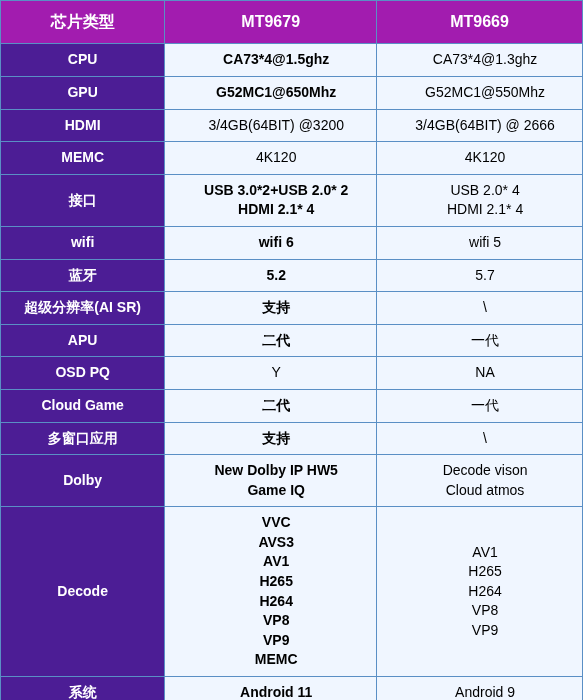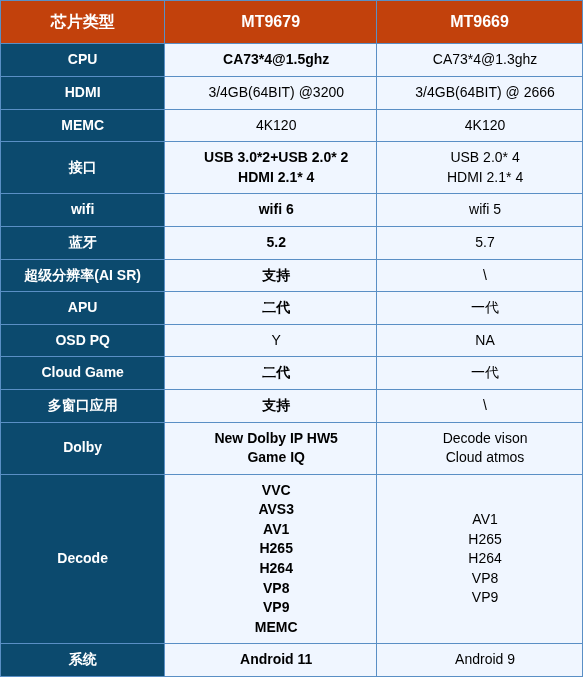--- a/index.html
+++ b/index.html
@@ -14,28 +14,28 @@
     }
     th, td {
       border: 1px solid #5a8fc5;
       text-align: center;
       vertical-align: middle;
       padding: 6px 8px;
       font-size: 14px;
       line-height: 1.4;
     }
     thead th {
-      background-color: #c2410c;
+      background-color: #a21caf;
       color: #fff;
       font-weight: bold;
       font-size: 16px;
       padding: 10px 8px;
     }
     tbody tr td:first-child {
-      background-color: #0c4a6e;
+      background-color: #4c1d95;
       color: #fff;
       font-weight: bold;
     }
     tbody tr td:not(:first-child) {
       background-color: #f0f6ff;
       color: #000;
       padding-left: 19px;
     }
     .highlight {
       color: #e00000;
@@ -51,20 +51,25 @@
       <th>芯片类型</th>
       <th>MT9679</th>
       <th>MT9669</th>
     </tr>
   </thead>
   <tbody id="table-body">
   <tr>
         <td>CPU</td>
         <td class="highlight"><span>CA73*4@1.5ghz</span></td>
         <td><span>CA73*4@1.3ghz</span></td>
+      </tr>
+      <tr>
+        <td>GPU</td>
+        <td class="highlight"><span>G52MC1@650Mhz</span></td>
+        <td><span>G52MC1@550Mhz</span></td>
       </tr>
       <tr>
         <td>HDMI</td>
         <td><span>3/4GB(64BIT) @3200</span></td>
         <td><span>3/4GB(64BIT) @ 2666</span></td>
       </tr>
       <tr>
         <td>MEMC</td>
         <td><span>4K120</span></td>
         <td><span>4K120</span></td>

